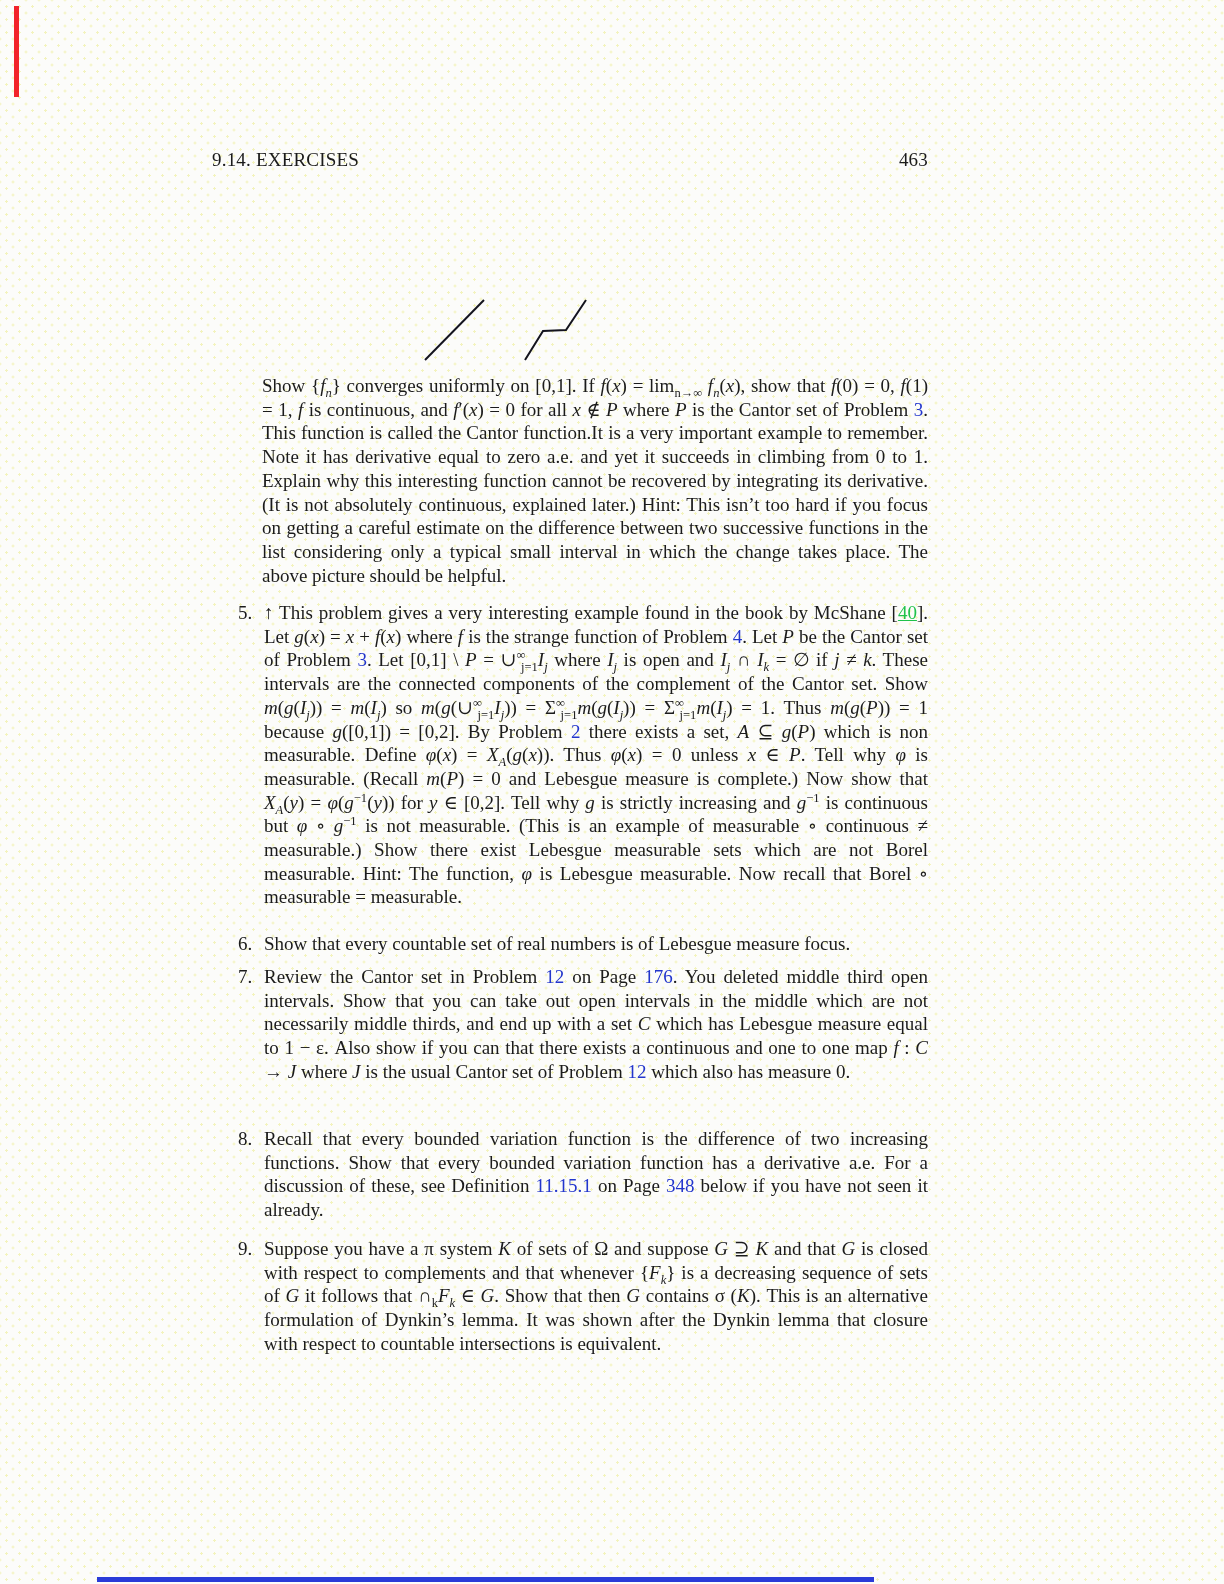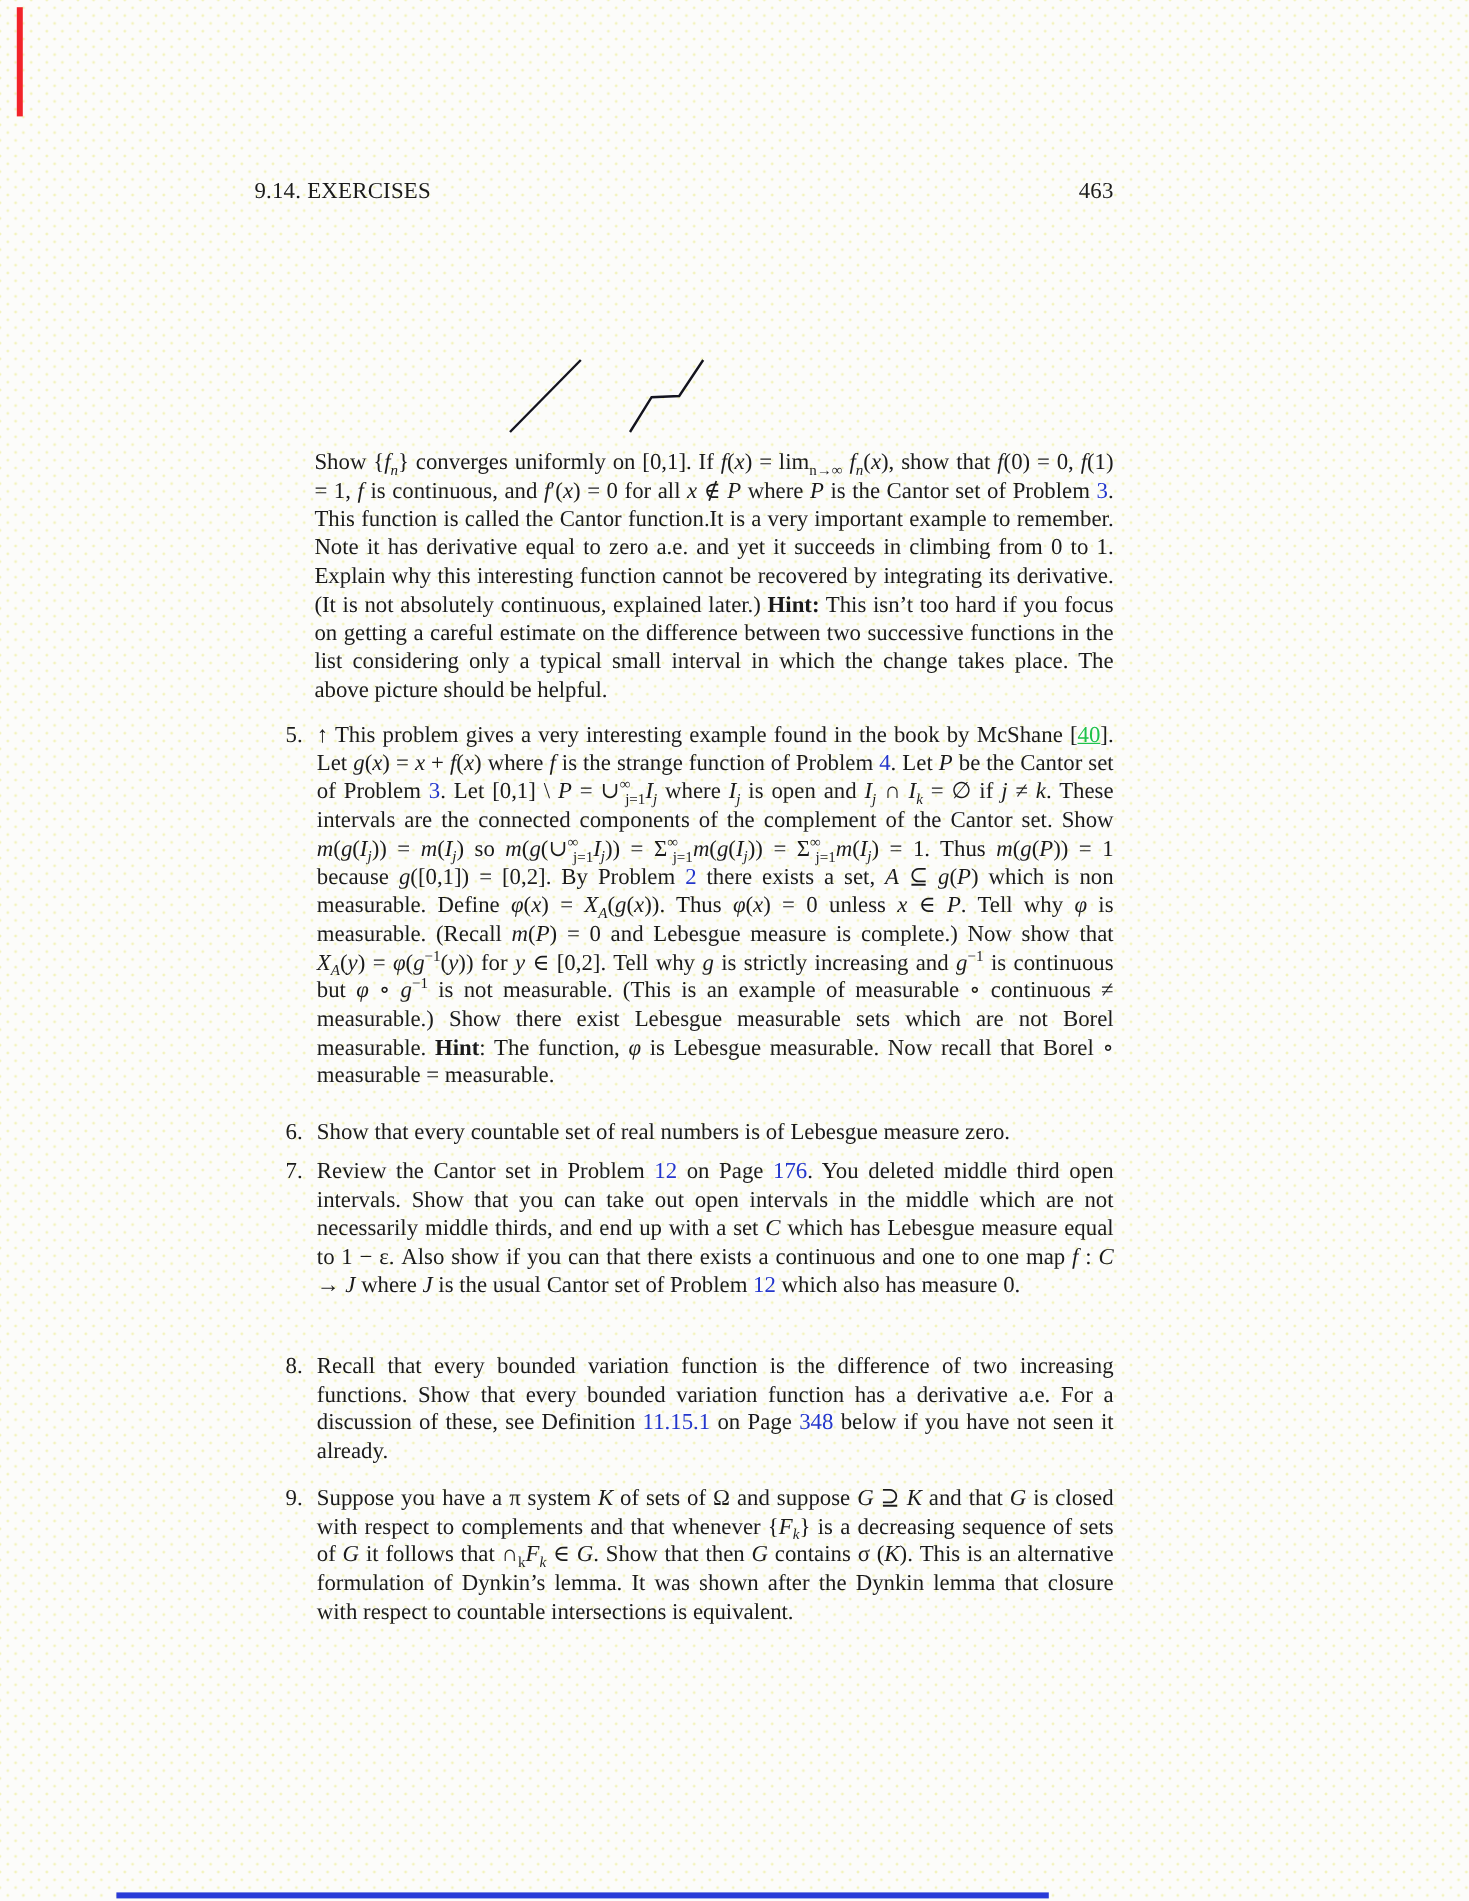--- a/index.html
+++ b/index.html
@@ -31,21 +31,21 @@
   .block{position:absolute;text-align:justify;}
   .para{left:262px;width:666px;}
   .item{left:238px;width:690px;}
   .item-num{position:absolute;left:0;top:0;}
   .item-body{margin-left:26px;text-align:justify;}
 
   .fig{position:absolute;left:418px;top:291px;}
   .fig svg{display:block;}
 
   .run-i,.run-isub,.run-isup{font-style:italic;}
-  .run-b{font-weight:700;}
+  .run-b{font-weight:400;}
   .run-l{color:#2336cc;cursor:pointer;}
   .run-g{color:#1fc24b;cursor:pointer;text-decoration:underline;}
   sub,sup{font-size:66%;line-height:0;}
   sup + sub{margin-left:-0.35em;}
 </style>
 </head>
 <body>
 
 <div class="page">
 
@@ -67,21 +67,21 @@
 
   <div class="block para" style="top:374px;"><span class="run-p">Show {</span><span class="run-i">f</span><sub class="run-isub">n</sub><span class="run-p">} converges uniformly on [0,1]. If </span><span class="run-i">f</span><span class="run-p">(</span><span class="run-i">x</span><span class="run-p">) = lim</span><sub class="run-sub">n→∞</sub><span class="run-p"> </span><span class="run-i">f</span><sub class="run-isub">n</sub><span class="run-p">(</span><span class="run-i">x</span><span class="run-p">), show that </span><span class="run-i">f</span><span class="run-p">(0) = 0, </span><span class="run-i">f</span><span class="run-p">(1) = 1, </span><span class="run-i">f</span><span class="run-p"> is continuous, and </span><span class="run-i">f</span><span class="run-p">′(</span><span class="run-i">x</span><span class="run-p">) = 0 for all </span><span class="run-i">x</span><span class="run-p"> ∉ </span><span class="run-i">P</span><span class="run-p"> where </span><span class="run-i">P</span><span class="run-p"> is the Cantor set of Problem </span><span class="run-l">3</span><span class="run-p">. This function is called the Cantor function.It is a very important example to remember. Note it has derivative equal to zero a.e. and yet it succeeds in climbing from 0 to 1. Explain why this interesting function cannot be recovered by integrating its derivative. (It is not absolutely continuous, explained later.) </span><span class="run-b">Hint:</span><span class="run-p"> This isn’t too hard if you focus on getting a careful estimate on the difference between two successive functions in the list considering only a typical small interval in which the change takes place. The above picture should be helpful.</span></div>
 
   <div class="block item" style="top:601px;">
     <div class="item-num">5.</div>
     <div class="item-body"><span class="run-p">↑ This problem gives a very interesting example found in the book by McShane [</span><span class="run-g">40</span><span class="run-p">]. Let </span><span class="run-i">g</span><span class="run-p">(</span><span class="run-i">x</span><span class="run-p">) = </span><span class="run-i">x</span><span class="run-p"> + </span><span class="run-i">f</span><span class="run-p">(</span><span class="run-i">x</span><span class="run-p">) where </span><span class="run-i">f</span><span class="run-p"> is the strange function of Problem </span><span class="run-l">4</span><span class="run-p">. Let </span><span class="run-i">P</span><span class="run-p"> be the Cantor set of Problem </span><span class="run-l">3</span><span class="run-p">. Let [0,1] \ </span><span class="run-i">P</span><span class="run-p"> = ∪</span><sup class="run-sup">∞</sup><sub class="run-sub">j=1</sub><span class="run-i">I</span><sub class="run-isub">j</sub><span class="run-p"> where </span><span class="run-i">I</span><sub class="run-isub">j</sub><span class="run-p"> is open and </span><span class="run-i">I</span><sub class="run-isub">j</sub><span class="run-p"> ∩ </span><span class="run-i">I</span><sub class="run-isub">k</sub><span class="run-p"> = ∅ if </span><span class="run-i">j</span><span class="run-p"> ≠ </span><span class="run-i">k</span><span class="run-p">. These intervals are the connected components of the complement of the Cantor set. Show </span><span class="run-i">m</span><span class="run-p">(</span><span class="run-i">g</span><span class="run-p">(</span><span class="run-i">I</span><sub class="run-isub">j</sub><span class="run-p">)) = </span><span class="run-i">m</span><span class="run-p">(</span><span class="run-i">I</span><sub class="run-isub">j</sub><span class="run-p">) so </span><span class="run-i">m</span><span class="run-p">(</span><span class="run-i">g</span><span class="run-p">(∪</span><sup class="run-sup">∞</sup><sub class="run-sub">j=1</sub><span class="run-i">I</span><sub class="run-isub">j</sub><span class="run-p">)) = Σ</span><sup class="run-sup">∞</sup><sub class="run-sub">j=1</sub><span class="run-i">m</span><span class="run-p">(</span><span class="run-i">g</span><span class="run-p">(</span><span class="run-i">I</span><sub class="run-isub">j</sub><span class="run-p">)) = Σ</span><sup class="run-sup">∞</sup><sub class="run-sub">j=1</sub><span class="run-i">m</span><span class="run-p">(</span><span class="run-i">I</span><sub class="run-isub">j</sub><span class="run-p">) = 1. Thus </span><span class="run-i">m</span><span class="run-p">(</span><span class="run-i">g</span><span class="run-p">(</span><span class="run-i">P</span><span class="run-p">)) = 1 because </span><span class="run-i">g</span><span class="run-p">([0,1]) = [0,2]. By Problem </span><span class="run-l">2</span><span class="run-p"> there exists a set, </span><span class="run-i">A</span><span class="run-p"> ⊆ </span><span class="run-i">g</span><span class="run-p">(</span><span class="run-i">P</span><span class="run-p">) which is non measurable. Define </span><span class="run-i">φ</span><span class="run-p">(</span><span class="run-i">x</span><span class="run-p">) = </span><span class="run-i">X</span><sub class="run-isub">A</sub><span class="run-p">(</span><span class="run-i">g</span><span class="run-p">(</span><span class="run-i">x</span><span class="run-p">)). Thus </span><span class="run-i">φ</span><span class="run-p">(</span><span class="run-i">x</span><span class="run-p">) = 0 unless </span><span class="run-i">x</span><span class="run-p"> ∈ </span><span class="run-i">P</span><span class="run-p">. Tell why </span><span class="run-i">φ</span><span class="run-p"> is measurable. (Recall </span><span class="run-i">m</span><span class="run-p">(</span><span class="run-i">P</span><span class="run-p">) = 0 and Lebesgue measure is complete.) Now show that </span><span class="run-i">X</span><sub class="run-isub">A</sub><span class="run-p">(</span><span class="run-i">y</span><span class="run-p">) = </span><span class="run-i">φ</span><span class="run-p">(</span><span class="run-i">g</span><sup class="run-sup">−1</sup><span class="run-p">(</span><span class="run-i">y</span><span class="run-p">)) for </span><span class="run-i">y</span><span class="run-p"> ∈ [0,2]. Tell why </span><span class="run-i">g</span><span class="run-p"> is strictly increasing and </span><span class="run-i">g</span><sup class="run-sup">−1</sup><span class="run-p"> is continuous but </span><span class="run-i">φ</span><span class="run-p"> ∘ </span><span class="run-i">g</span><sup class="run-sup">−1</sup><span class="run-p"> is not measurable. (This is an example of measurable ∘ continuous ≠ measurable.) Show there exist Lebesgue measurable sets which are not Borel measurable. </span><span class="run-b">Hint</span><span class="run-p">: The function, </span><span class="run-i">φ</span><span class="run-p"> is Lebesgue measurable. Now recall that Borel ∘ measurable = measurable.</span></div>
   </div>
 
   <div class="block item" style="top:932px;">
     <div class="item-num">6.</div>
-    <div class="item-body"><span class="run-p">Show that every countable set of real numbers is of Lebesgue measure zero.</span></div>
+    <div class="item-body"><span class="run-p">Show that every countable set of real numbers is of Lebesgue measure focus.</span></div>
   </div>
 
   <div class="block item" style="top:965px;">
     <div class="item-num">7.</div>
     <div class="item-body"><span class="run-p">Review the Cantor set in Problem </span><span class="run-l">12</span><span class="run-p"> on Page </span><span class="run-l">176</span><span class="run-p">. You deleted middle third open intervals. Show that you can take out open intervals in the middle which are not necessarily middle thirds, and end up with a set </span><span class="run-i">C</span><span class="run-p"> which has Lebesgue measure equal to 1 − ε. Also show if you can that there exists a continuous and one to one map </span><span class="run-i">f</span><span class="run-p"> : </span><span class="run-i">C</span><span class="run-p"> → </span><span class="run-i">J</span><span class="run-p"> where </span><span class="run-i">J</span><span class="run-p"> is the usual Cantor set of Problem </span><span class="run-l">12</span><span class="run-p"> which also has measure 0.</span></div>
   </div>
 
   <div class="block item" style="top:1127px;">
     <div class="item-num">8.</div>
     <div class="item-body"><span class="run-p">Recall that every bounded variation function is the difference of two increasing functions. Show that every bounded variation function has a derivative a.e. For a discussion of these, see Definition </span><span class="run-l">11.15.1</span><span class="run-p"> on Page </span><span class="run-l">348</span><span class="run-p"> below if you have not seen it already.</span></div>

